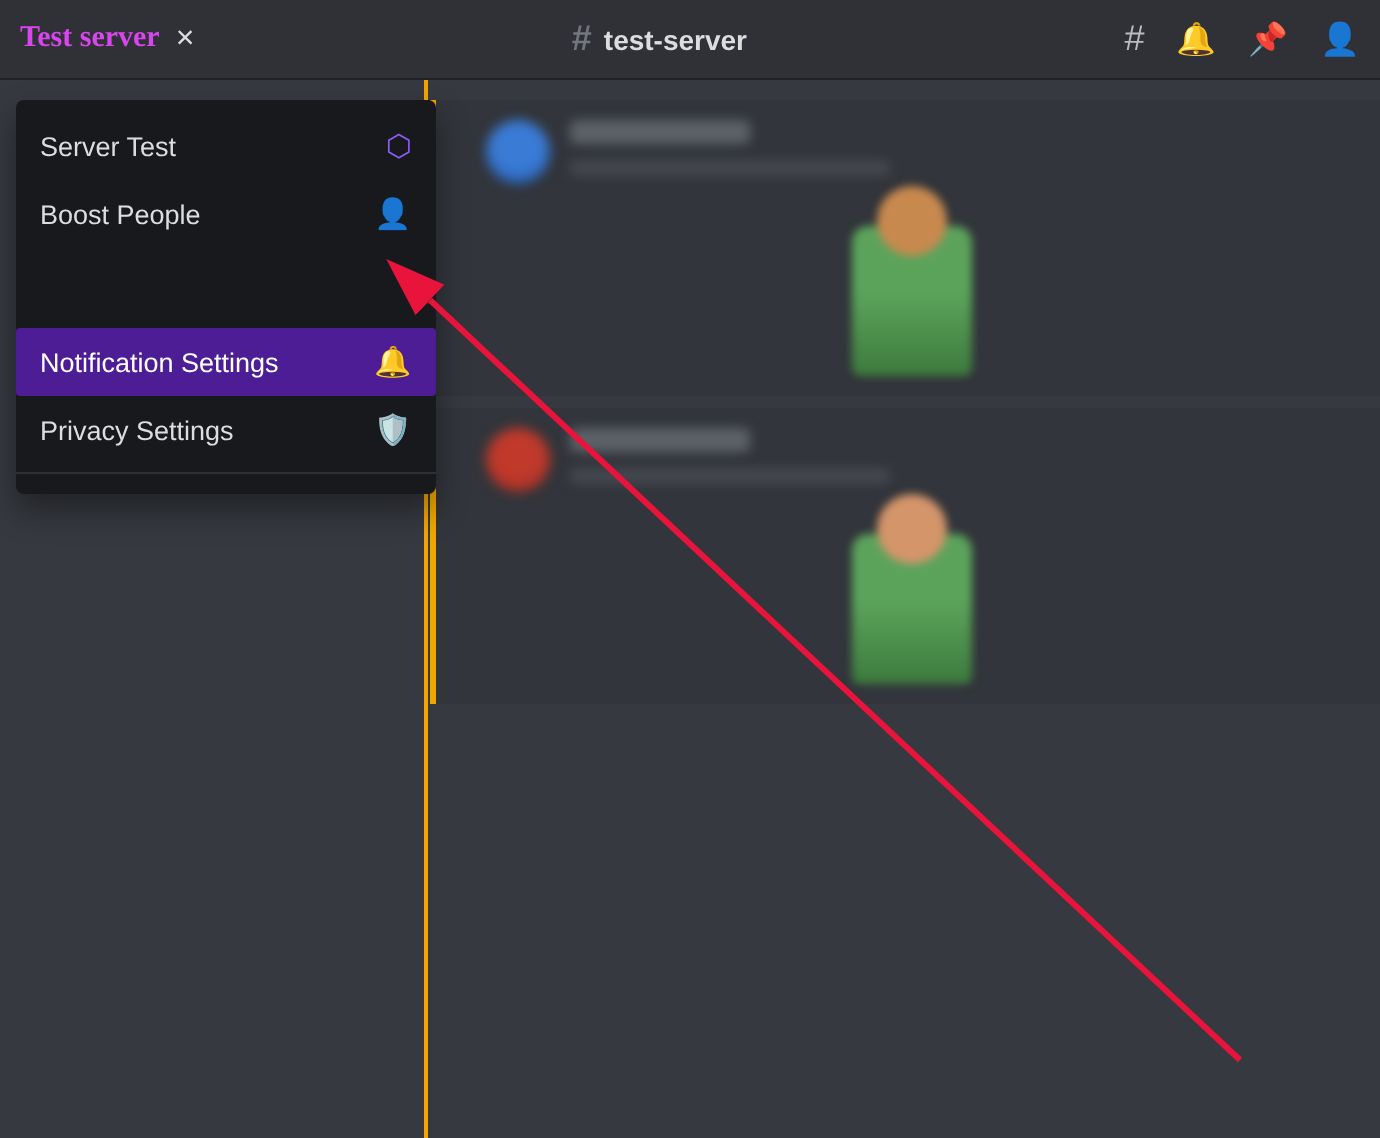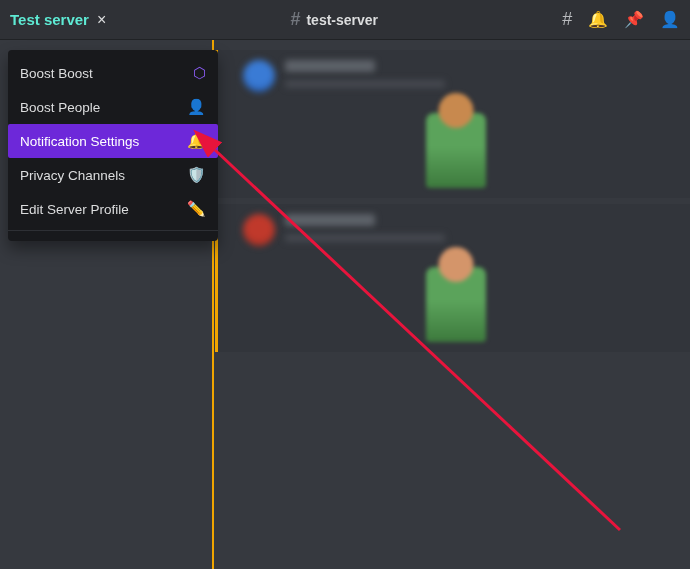--- a/index.html
+++ b/index.html
@@ -25,23 +25,24 @@
       z-index: 10;
     }
 
     .title-bar-left {
       display: flex;
       align-items: center;
       gap: 8px;
     }
 
     .title-text {
-      color: #5eead4;
+      color: #d946ef;
       font-size: 15px;
       font-weight: 600;
+      font-family: Liberation Serif, serif;
     }
 
     .close-btn {
       color: #dcddde;
       font-size: 16px;
       cursor: pointer;
       background: none;
       border: none;
       line-height: 1;
     }
@@ -94,23 +95,24 @@
       justify-content: space-between;
       padding: 8px 12px;
       cursor: pointer;
       color: #dcddde;
       font-size: 13.5px;
       font-weight: 500;
       transition: background 0.1s;
     }
 
     .menu-item.active {
-      background: #6d28d9;
+      background: #4c1d95;
       color: #fff;
       border-radius: 2px;
+      margin-top: 40px;
     }
 
     .menu-item.danger {
       color: #ed4245;
     }
 
     .menu-item-label {
       flex: 1;
     }
 
@@ -294,35 +296,31 @@
         <marker id="arrowhead" markerWidth="10" markerHeight="7" refX="0" refY="3.5" orient="auto">
           <polygon points="0 0, 10 3.5, 0 7" fill="#e8143c"></polygon>
         </marker>
       </defs>
       <line x1="620" y1="490" x2="215" y2="110" stroke="#e8143c" stroke-width="3" marker-end="url(#arrowhead)"></line>
     </svg>
   </div>
 
   <div class="context-menu" id="context-menu">
   <div class="menu-item">
-        <span class="menu-item-label">Boost Boost</span>
+        <span class="menu-item-label">Server Test</span>
         <span class="menu-item-icon" style="color: rgb(139, 92, 246);">⬡</span>
       </div>
       <div class="menu-item">
         <span class="menu-item-label">Boost People</span>
         <span class="menu-item-icon" style="color: rgb(185, 187, 190);">👤</span>
       </div>
       <div class="menu-item active">
         <span class="menu-item-label">Notification Settings</span>
         <span class="menu-item-icon" style="color: rgb(255, 255, 255);">🔔</span>
       </div>
       <div class="menu-item">
-        <span class="menu-item-label">Privacy Channels</span>
+        <span class="menu-item-label">Privacy Settings</span>
         <span class="menu-item-icon" style="color: rgb(185, 187, 190);">🛡️</span>
-      </div>
-      <div class="menu-item">
-        <span class="menu-item-label">Edit Server Profile</span>
-        <span class="menu-item-icon" style="color: rgb(185, 187, 190);">✏️</span>
       </div>
       <div class="menu-divider"></div>
     </div>
 
 </div>
 
 </body></html>

